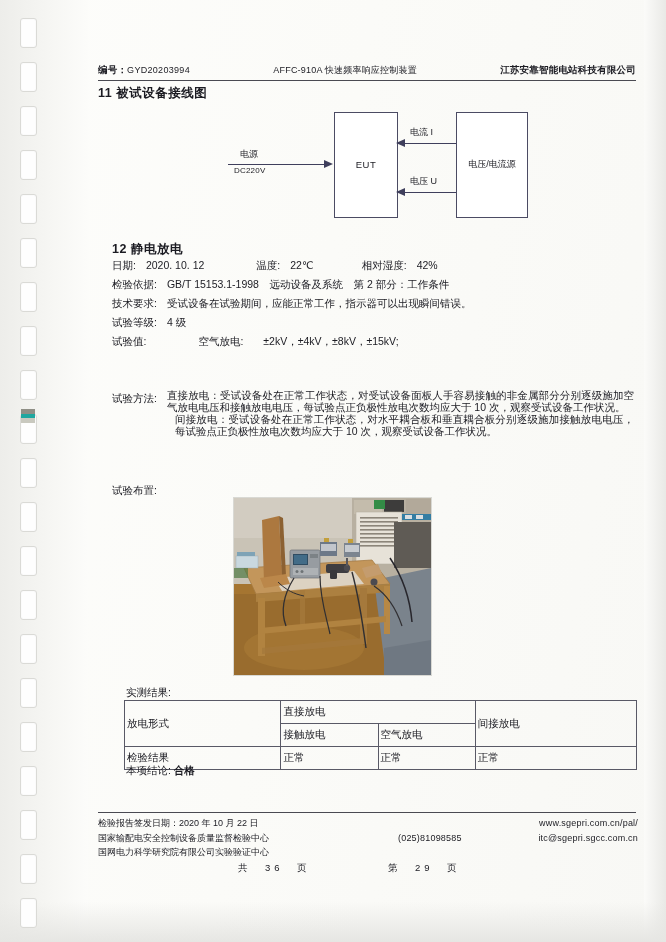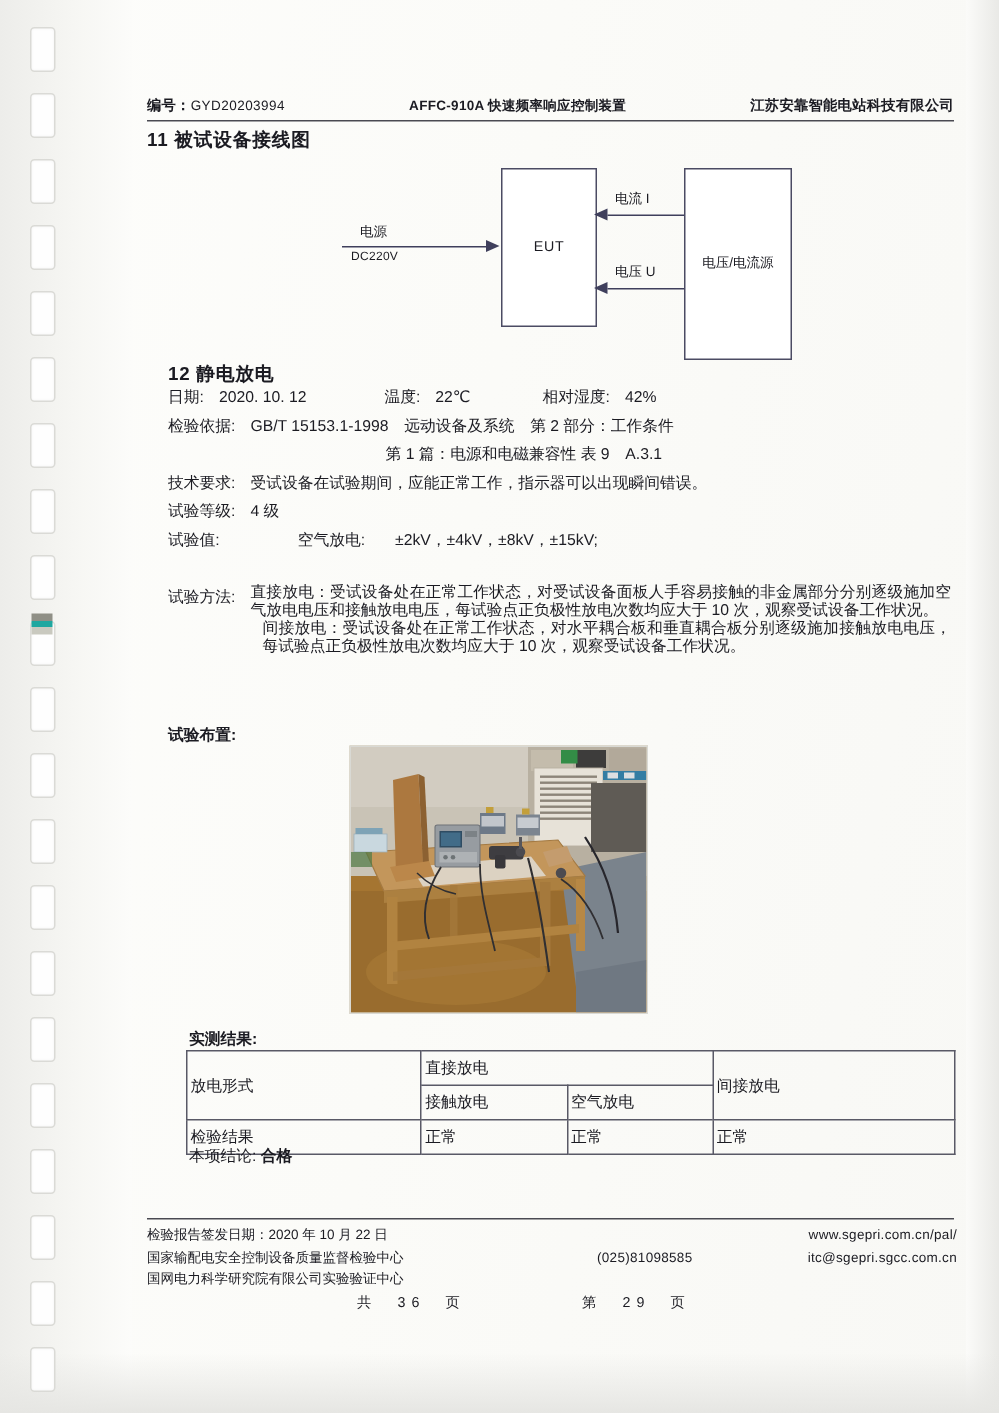--- a/index.html
+++ b/index.html
@@ -72,21 +72,21 @@
     left: 98px;
     width: 538px;
     display: flex;
     justify-content: space-between;
     align-items: baseline;
     font-size: 9.5px;
     letter-spacing: 0.2px;
   }
   .hdr .hdr-num { font-weight: 700; }
   .hdr .hdr-num .num-val { font-weight: 400; font-size: 9px; letter-spacing: .3px;}
-  .hdr .hdr-mid { font-weight: 700; font-size: 9px; }
+  .hdr .hdr-mid { font-weight: 400; font-size: 9px; }
   .hdr .hdr-right { font-weight: 700; font-size: 9.5px; }
   .hdr-rule {
     position: absolute;
     left: 98px; top: 80px; width: 538px;
     border-top: 1.2px solid #4a4a52;
   }
 
   .sec-title {
     position: absolute;
     left: 98px;
@@ -114,21 +114,21 @@
     line-height: 1.25;
   }
   #eut-box {
     left: 236px; top: 8px; width: 62px; height: 104px;
     font-size: 9.5px;
     letter-spacing: .5px;
   }
   #src-box {
     left: 358px; top: 8px; width: 64px; height: 104px;
     font-size: 9px;
-    padding: 11px 3px;
+    padding: 0 3px;
   }
   .wire {
     position: absolute;
     background: #3f3f5c;
     height: 1px;
   }
   .arrow-r {
     position: absolute;
     width: 0; height: 0;
     border-top: 4.5px solid transparent;
@@ -181,21 +181,21 @@
     overflow: hidden;
     background: #c8b89a;
   }
   #photo { position: absolute; inset: 0; }
 
   
   #results-label {
     position: absolute;
     left: 126px; top: 686px;
     font-size: 10.5px;
-    font-weight: 700;
+    font-weight: 400;
   }
   #rtable {
     position: absolute;
     left: 124px; top: 700px;
     width: 513px;
     border-collapse: collapse;
     font-size: 10.5px;
   }
   #rtable td {
     border: 1px solid #595966;
@@ -324,23 +324,20 @@
         <span class="gap-b"></span>
         <span>相对湿度:</span>
         <span class="gap-d"></span>
         <span>42%</span>
       </div>
       <div class="prow">
         <span class="lbl">检验依据:</span>
         <span class="gap-d"></span>
         <span>GB/T 15153.1-1998　远动设备及系统　第 2 部分：工作条件</span>
       </div>
-      <div class="prow hang2">
-        <span>第 1 篇：电源和电磁兼容性 表 9　A.3.1</span>
-      </div>
       <div class="prow">
         <span class="lbl">技术要求:</span>
         <span class="gap-d"></span>
         <span>受试设备在试验期间，应能正常工作，指示器可以出现瞬间错误。</span>
       </div>
       <div class="prow">
         <span class="lbl">试验等级:</span>
         <span class="gap-d"></span>
         <span>4 级</span>
       </div>
@@ -356,21 +353,21 @@
     <div class="pblock" style="top:389px; width:522px;">
       <div style="display:flex;">
         <div style="flex:0 0 auto; white-space:nowrap;">
           <span>试验方法:</span><span class="gap-d"></span>
         </div>
         <div class="wrap-par" style="flex:1 1 auto;">直接放电：受试设备处在正常工作状态，对受试设备面板人手容易接触的非金属部分分别逐级施加空气放电电压和接触放电电压，每试验点正负极性放电次数均应大于 10 次，观察受试设备工作状况。</div>
       </div>
       <div class="wrap-par" style="padding-left:63px;">间接放电：受试设备处在正常工作状态，对水平耦合板和垂直耦合板分别逐级施加接触放电电压，每试验点正负极性放电次数均应大于 10 次，观察受试设备工作状况。</div>
     </div>
 
-    <div class="pblock" style="top:481px;font-weight:bold;">
+    <div class="pblock" style="top:481px;">
       <span>试验布置:</span>
     </div>
 
     <div id="photo-wrap">
       <svg id="photo" viewBox="0 0 197 177" preserveAspectRatio="none">
 
         <rect x="0" y="0" width="197" height="96" fill="#cfc9bd"></rect>
         <rect x="0" y="0" width="197" height="40" fill="#d8d3c8"></rect>
 
         <rect x="118" y="0" width="79" height="96" fill="#bdb5a6"></rect>

